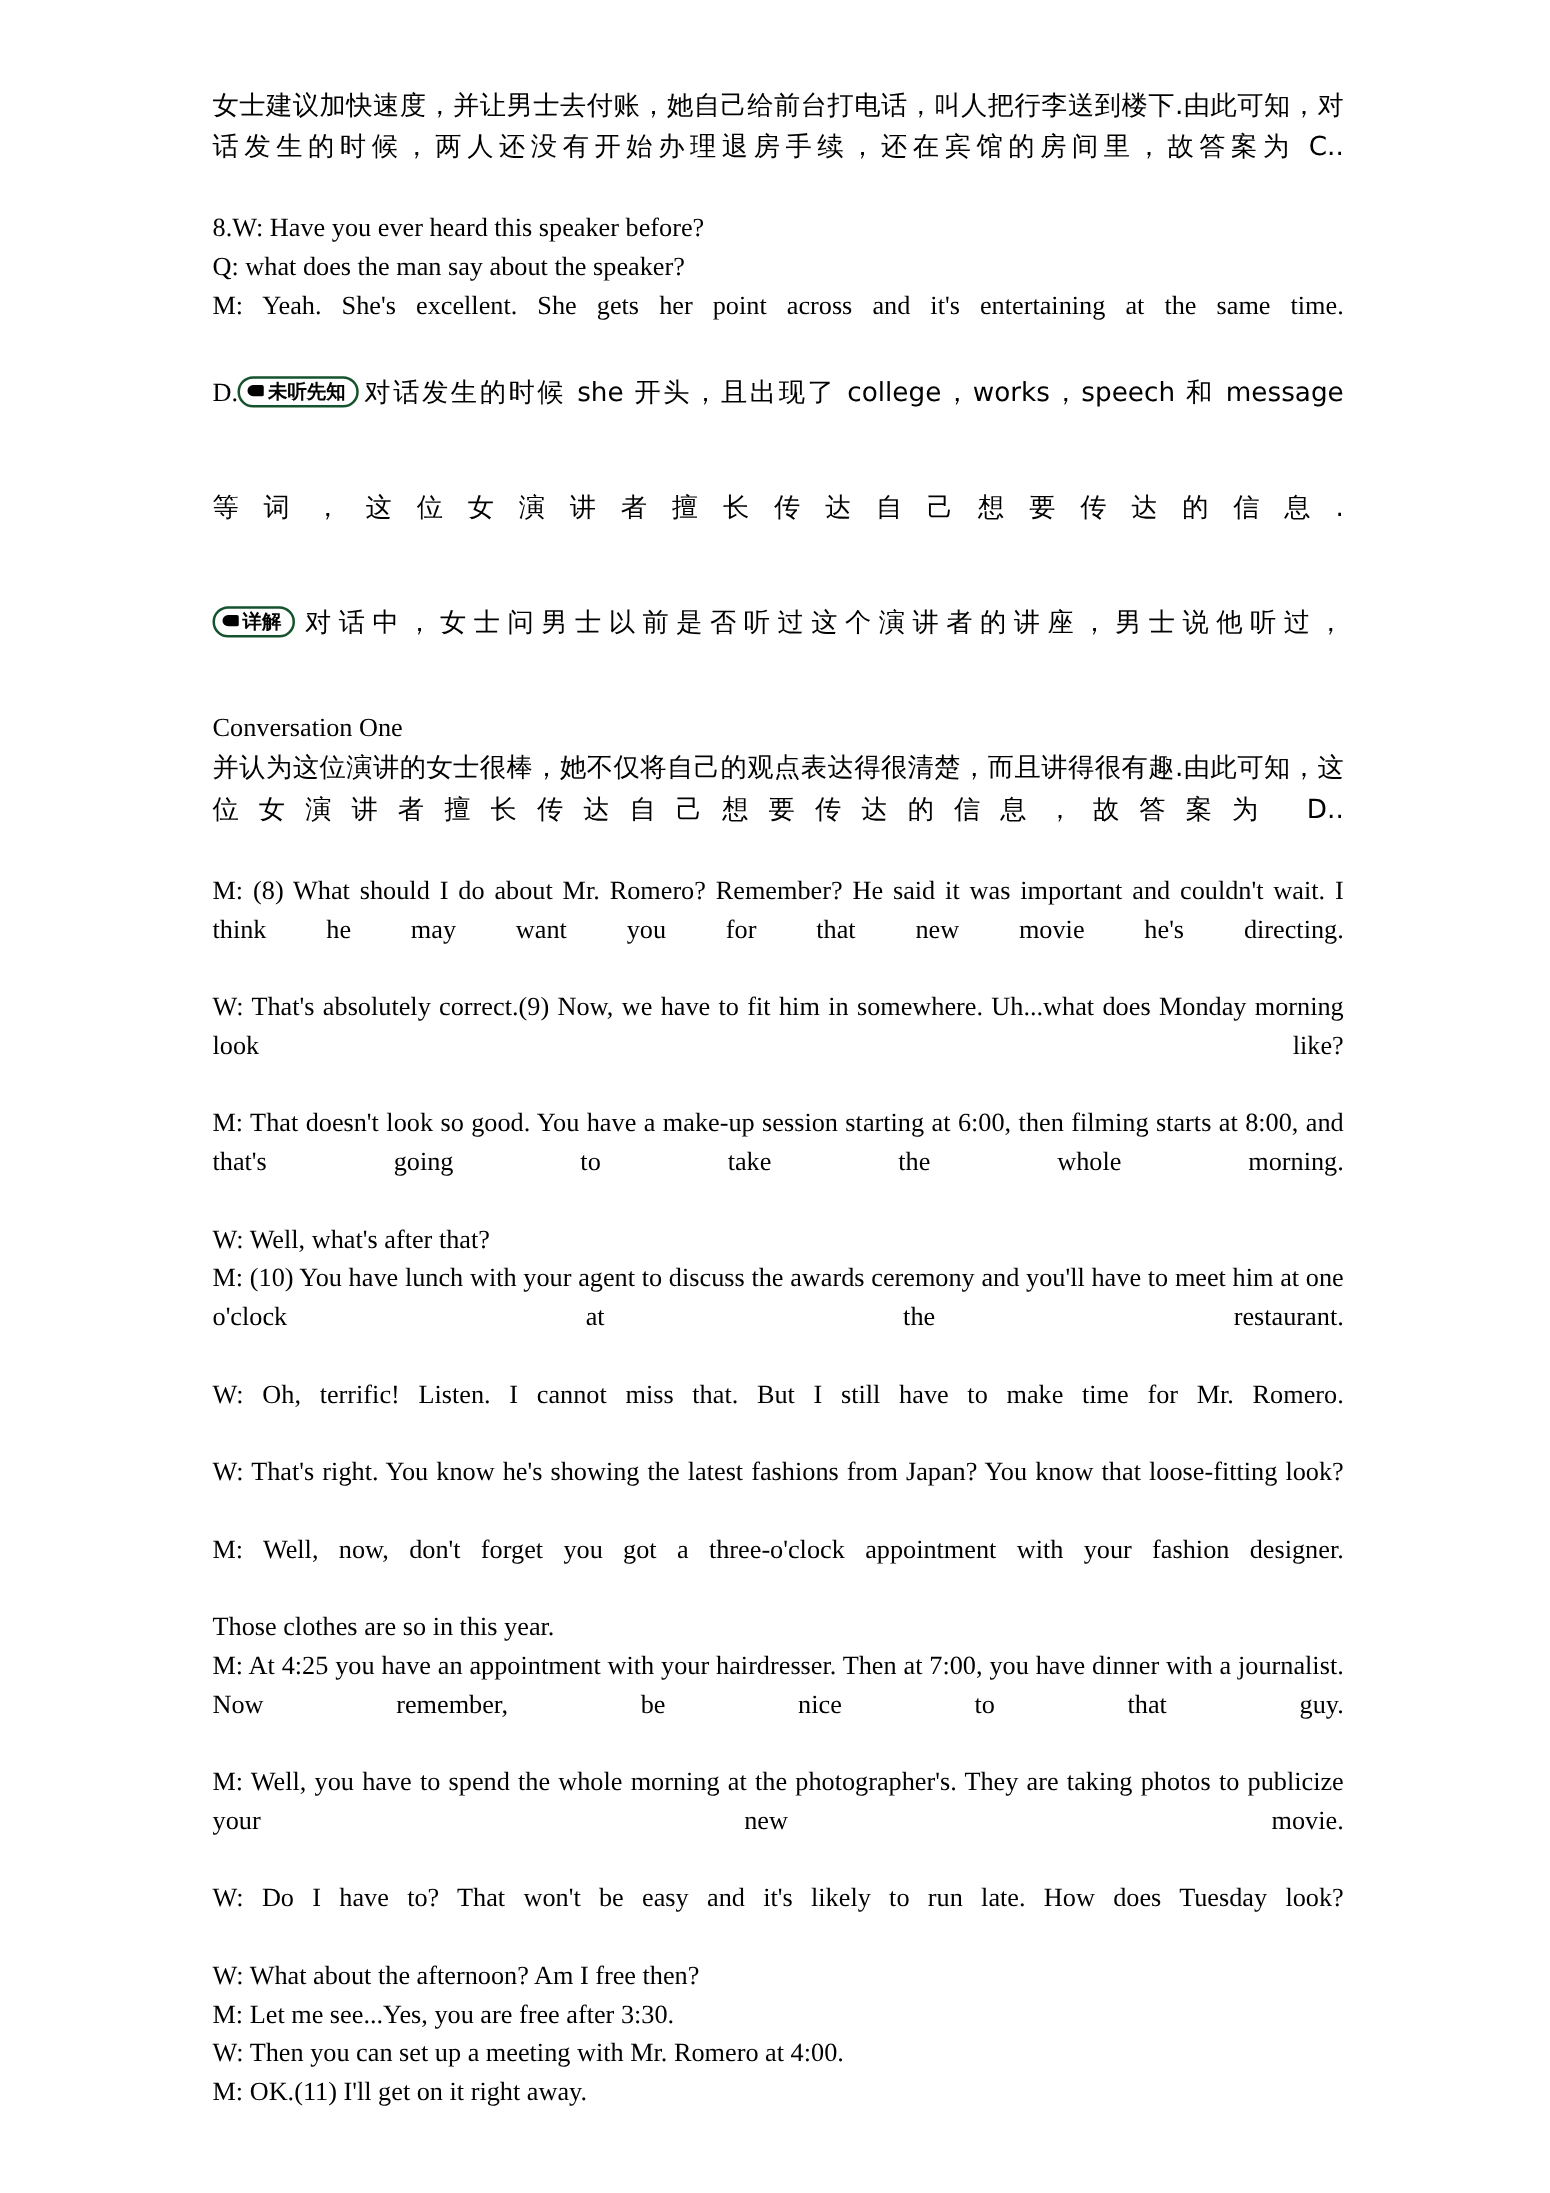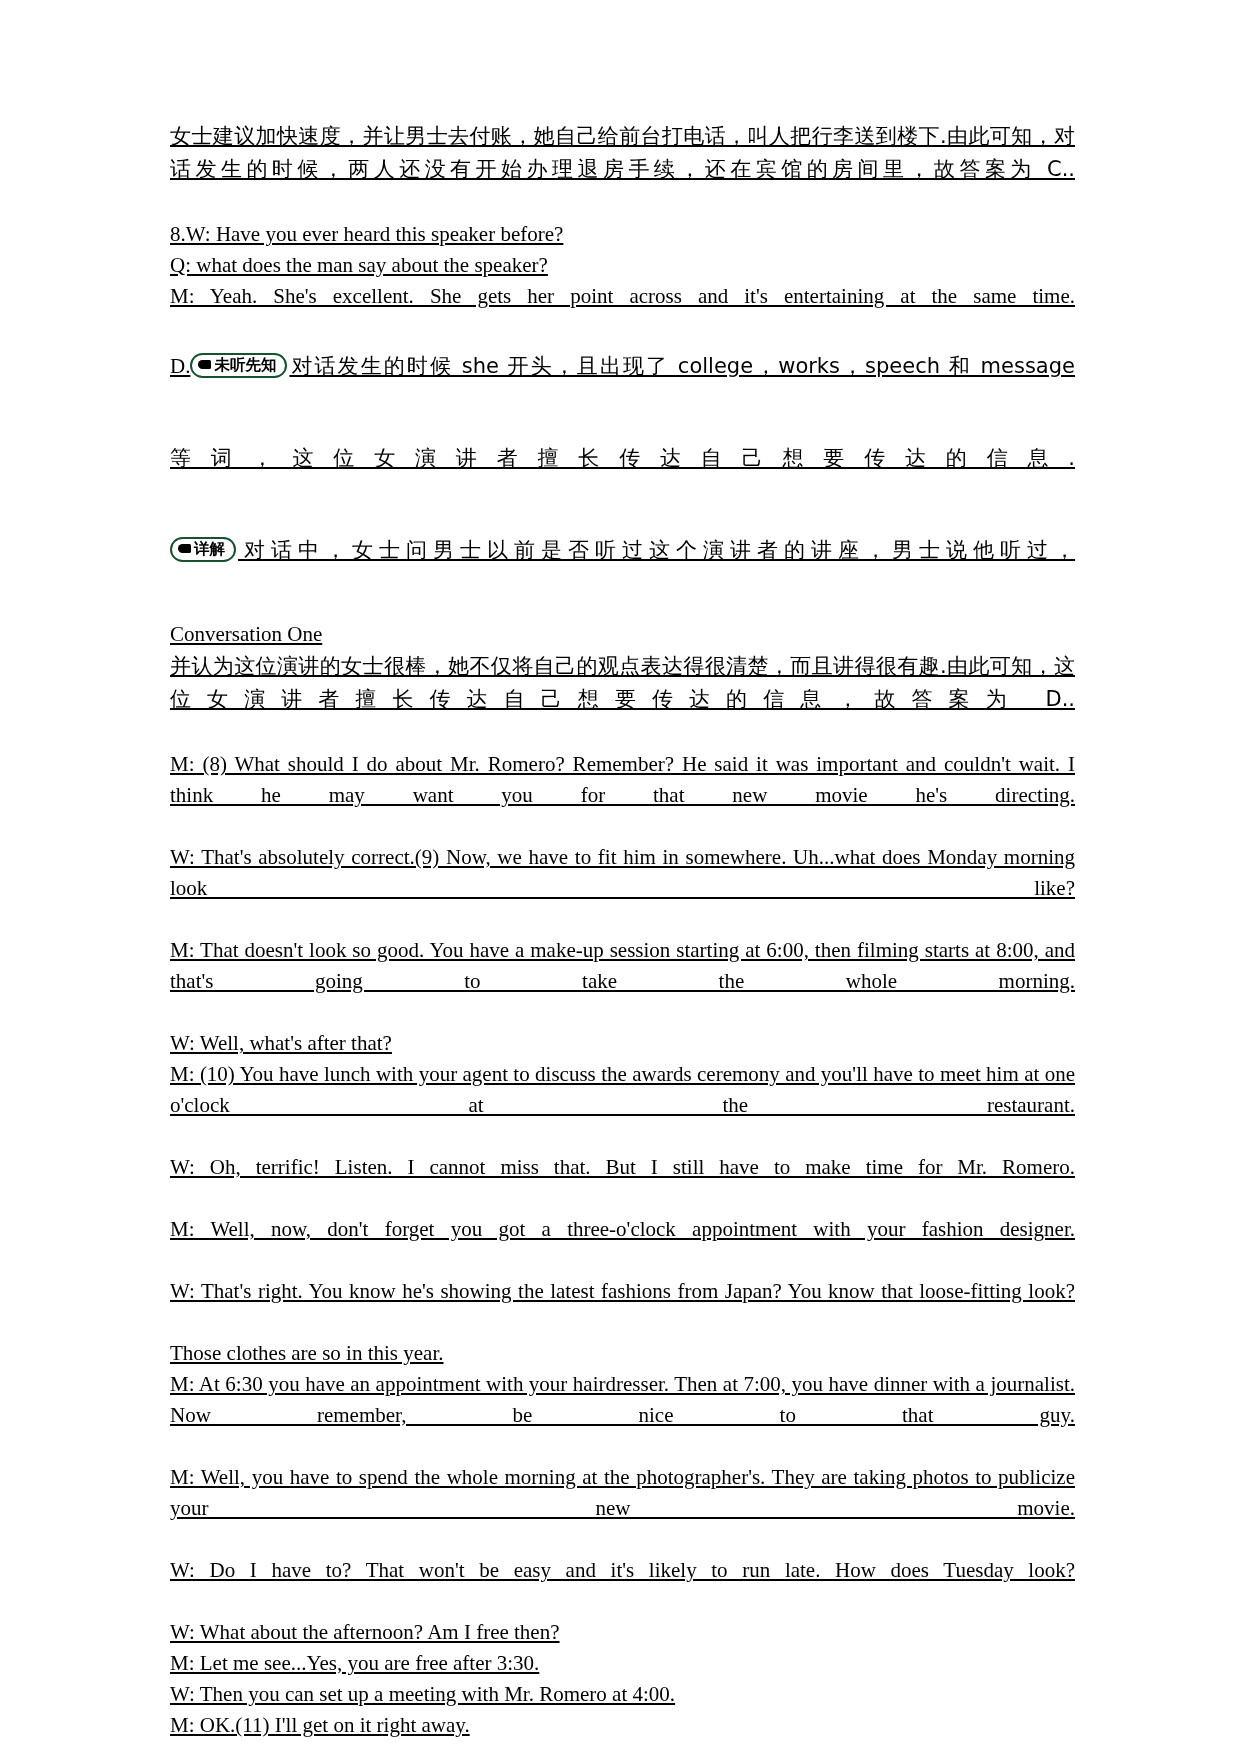--- a/index.html
+++ b/index.html
@@ -13,22 +13,21 @@
     font-family: "Liberation Serif", serif;
     color: #000000;
     position: relative;
   }
   .page {
     position: absolute;
     left: 0; top: 0;
     width: 1240px;
     height: 1754px;
     box-sizing: border-box;
-    padding: 120px 165px 60px 170px;
-    text-decoration: underline;
+    padding: 68px 165px 60px 170px;
   }
   .content {
     width: 905px;
   }
   p.line {
     margin: 0;
     font-size: 21px;
     line-height: 31px;
     text-align: justify;
     text-justify: inter-word;
@@ -115,27 +114,27 @@
     <p class="line just">W: That's absolutely correct.(9) Now, we have to fit him in somewhere. Uh...what does Monday morning look like?</p>
 
     <p class="line just">M: That doesn't look so good. You have a make-up session starting at 6:00, then filming starts at 8:00, and that's going to take the whole morning.</p>
 
     <p class="line">W: Well, what's after that?</p>
 
     <p class="line just">M: (10) You have lunch with your agent to discuss the awards ceremony and you'll have to meet him at one o'clock at the restaurant.</p>
 
     <p class="line just">W: Oh, terrific! Listen. I cannot miss that. But I still have to make time for Mr. Romero.</p>
 
+    <p class="line just">W: That's right. You know he's showing the latest fashions from Japan? You know that loose-fitting look?</p>
+
     <p class="line just">M: Well, now, don't forget you got a three-o'clock appointment with your fashion designer.</p>
-
-    <p class="line just">W: That's right. You know he's showing the latest fashions from Japan? You know that loose-fitting look?</p>
 
     <p class="line">Those clothes are so in this year.</p>
 
-    <p class="line just">M: At 6:30 you have an appointment with your hairdresser. Then at 7:00, you have dinner with a journalist. Now remember, be nice to that guy.</p>
+    <p class="line just">M: At 4:25 you have an appointment with your hairdresser. Then at 7:00, you have dinner with a journalist. Now remember, be nice to that guy.</p>
 
     <p class="line just">M: Well, you have to spend the whole morning at the photographer's. They are taking photos to publicize your new movie.</p>
 
     <p class="line just">W: Do I have to? That won't be easy and it's likely to run late. How does Tuesday look?</p>
 
     <p class="line">W: What about the afternoon? Am I free then?</p>
 
     <p class="line">M: Let me see...Yes, you are free after 3:30.</p>
 
     <p class="line">W: Then you can set up a meeting with Mr. Romero at 4:00.</p>

